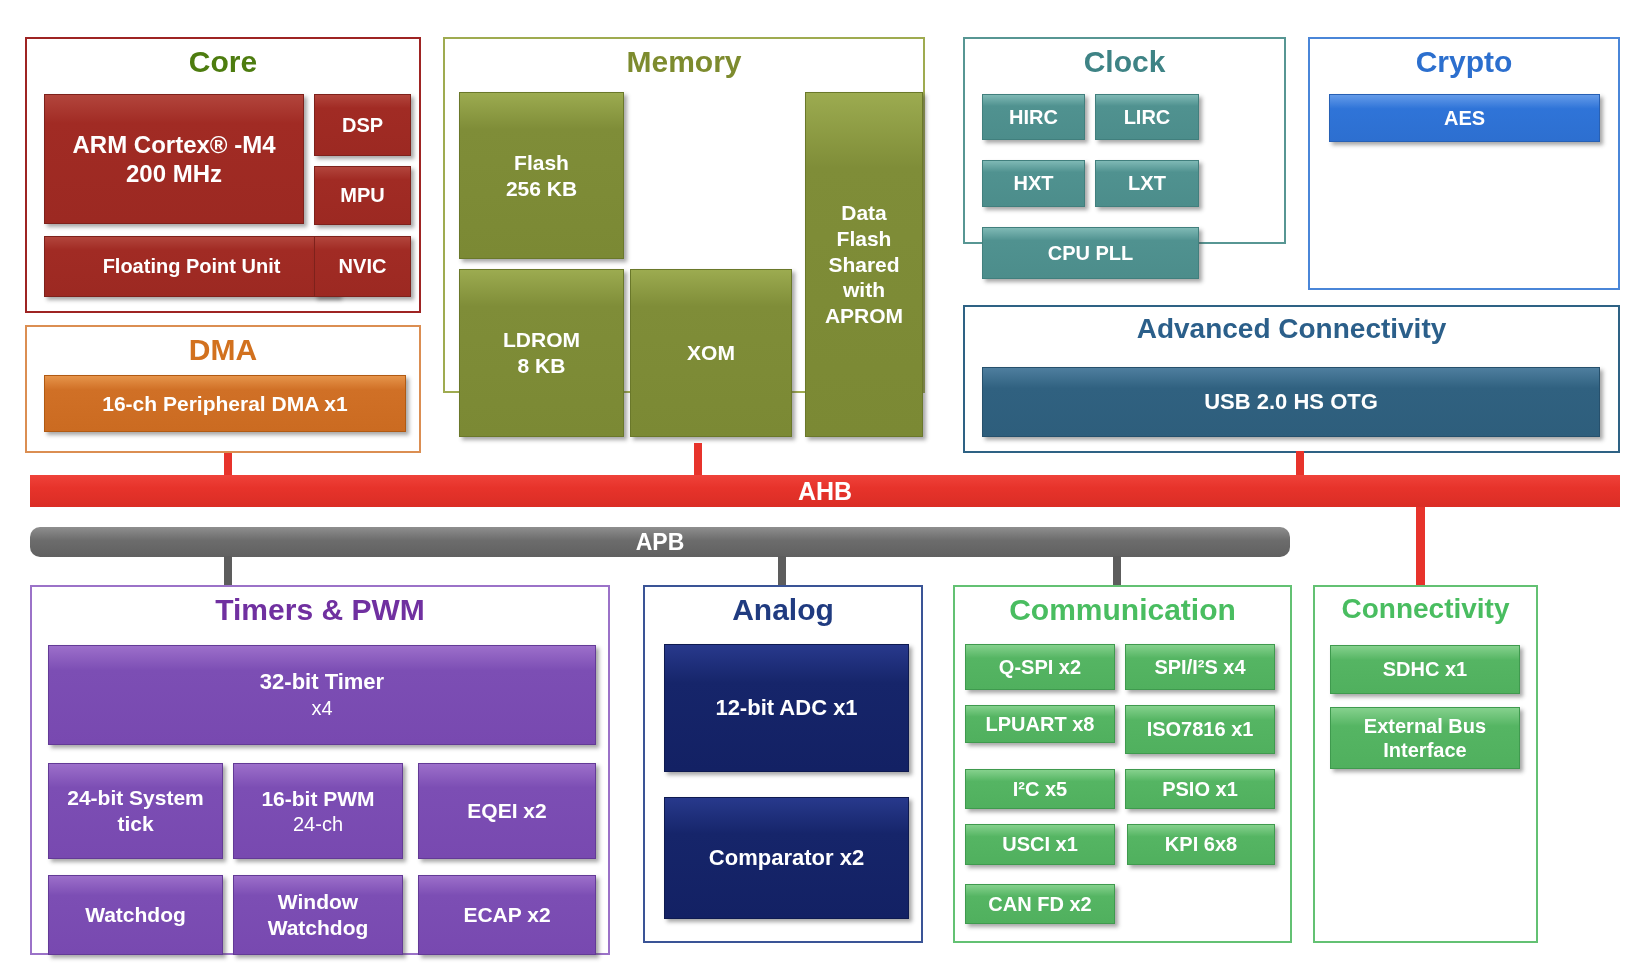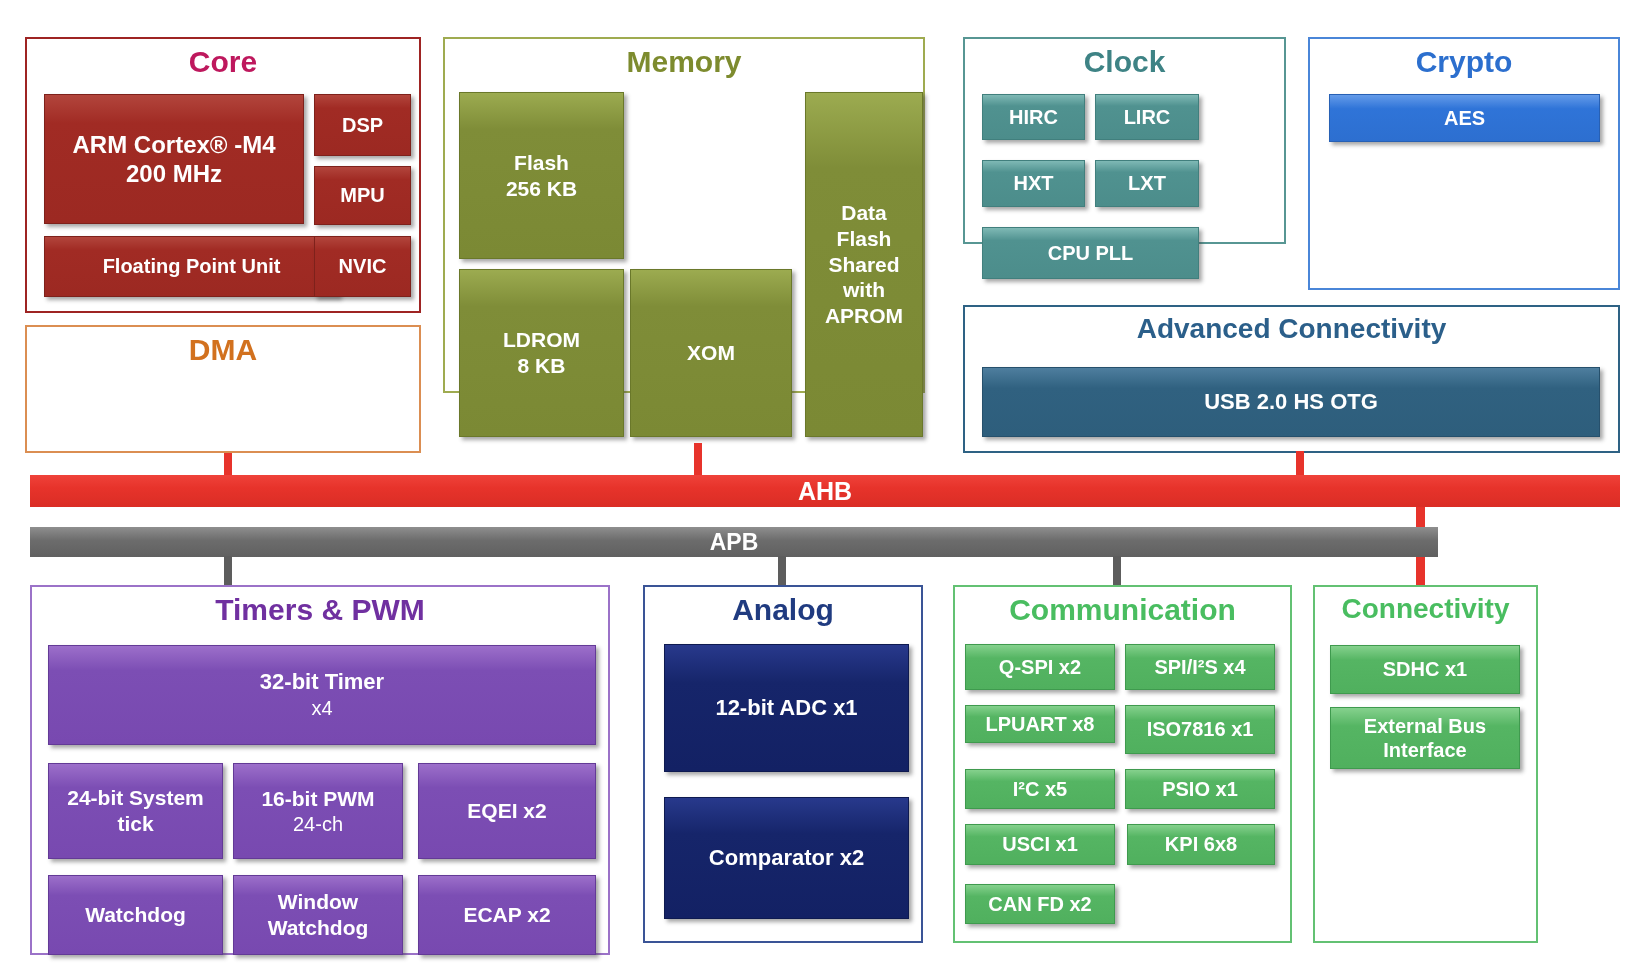--- a/index.html
+++ b/index.html
@@ -21,27 +21,27 @@
   .blue{background:linear-gradient(180deg,#649be9 0%,#2f74d8 30%,#2d6fd0 100%);border:1px solid #2760b4;}
   .steel{background:linear-gradient(180deg,#4e7e9e 0%,#306180 30%,#2e5e7c 100%);border:1px solid #26506c;}
   .purple{background:linear-gradient(180deg,#9c6fca 0%,#7c4eb4 25%,#7849b0 100%);border:1px solid #633a96;}
   .navy{background:linear-gradient(180deg,#28398c 0%,#16256a 30%,#132164 100%);border:1px solid #0e1a50;}
   .green{background:linear-gradient(180deg,#85d18d 0%,#55b563 30%,#50b05e 100%);border:1px solid #3f9a4e;}
   
   .bus{position:absolute;display:flex;align-items:center;justify-content:center;color:#fff;
        font-weight:bold;box-sizing:border-box;}
   #ahb-bus{left:30px;top:475px;width:1590px;height:32px;font-size:25px;
            background:linear-gradient(180deg,#ef423a 0%,#e7332b 40%,#da2d25 100%);}
-  #apb-bus{left:30px;top:527px;width:1408px;height:30px;font-size:23px;
-           background:linear-gradient(180deg,#8e8e8e 0%,#6c6c6c 45%,#606060 100%);}
+  #apb-bus{left:30px;top:527px;width:1260px;height:30px;font-size:23px;
+           background:linear-gradient(180deg,#8e8e8e 0%,#6c6c6c 45%,#606060 100%);border-radius:10px;}
   .conn{position:absolute;}
   .conn.r{background:#e7332b;}
   .conn.g{background:#5d5d5d;}
   
-  #sec-core{border-color:#9e2423;}   .t-core{color:#be185d;}
+  #sec-core{border-color:#9e2423;}   .t-core{color:#4d7c0f;}
   #sec-dma{border-color:#db8e52;}    .t-dma{color:#d2711e;}
   #sec-memory{border-color:#9fab50;} .t-memory{color:#7d8b2e;}
   #sec-clock{border-color:#579693;}  .t-clock{color:#3e8385;}
   #sec-crypto{border-color:#4a86d8;} .t-crypto{color:#2c6fce;}
   #sec-advconn{border-color:#2e6284;}.t-advconn{color:#2b5f8a;font-size:28px;}
   #sec-timers{border-color:#9b72c8;} .t-timers{color:#7030a0;}
   #sec-analog{border-color:#3a5496;} .t-analog{color:#203b80;}
   #sec-comm{border-color:#63c173;}   .t-comm{color:#49bd60;}
   #sec-conn{border-color:#63c173;}   .t-conn{color:#49bd60;font-size:28px;}
   .fs24{font-size:24px;} .fs22{font-size:22px;} .fs21{font-size:21px;} .fs20{font-size:20px;}
@@ -66,20 +66,23 @@
     <div class="blk red fs20" style="left:17px;top:197px;width:295px;height:61px">
       <span>Floating Point Unit</span>
     </div>
     <div class="blk red fs20" style="left:287px;top:197px;width:97px;height:61px">
       <span>NVIC</span>
     </div>
   </div>
 
   <div class="sec" id="sec-dma" style="left:25px;top:325px;width:396px;height:128px">
     <div class="sec-title t-dma">DMA</div>
+    <div class="blk orange fs21" style="left:17px;top:48px;width:362px;height:57px">
+      <span>16-ch Peripheral DMA x1</span>
+    </div>
   </div>
 
   <div class="sec" id="sec-memory" style="left:443px;top:37px;width:482px;height:356px">
     <div class="sec-title t-memory">Memory</div>
     <div class="blk olive fs21" style="left:14px;top:53px;width:165px;height:167px">
       <span>Flash</span>
       <span>256 KB</span>
     </div>
     <div class="blk olive fs21" style="left:360px;top:53px;width:118px;height:345px;padding:0 16px">
       <span>Data Flash Shared with APROM</span>

